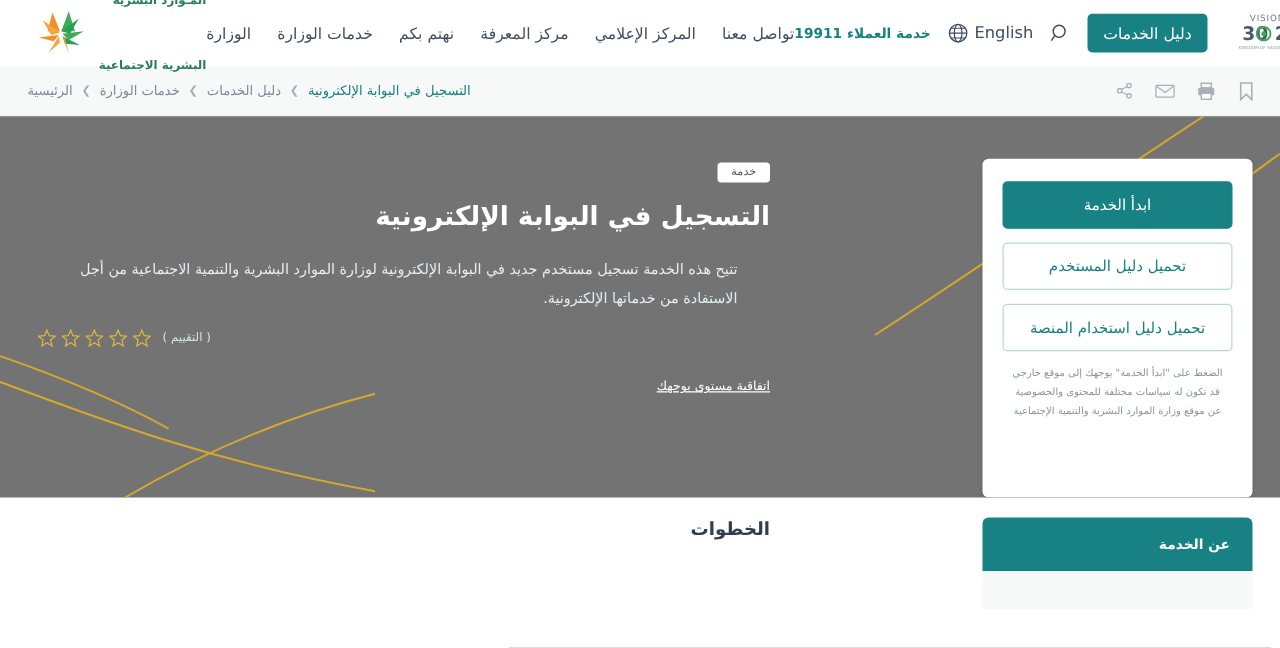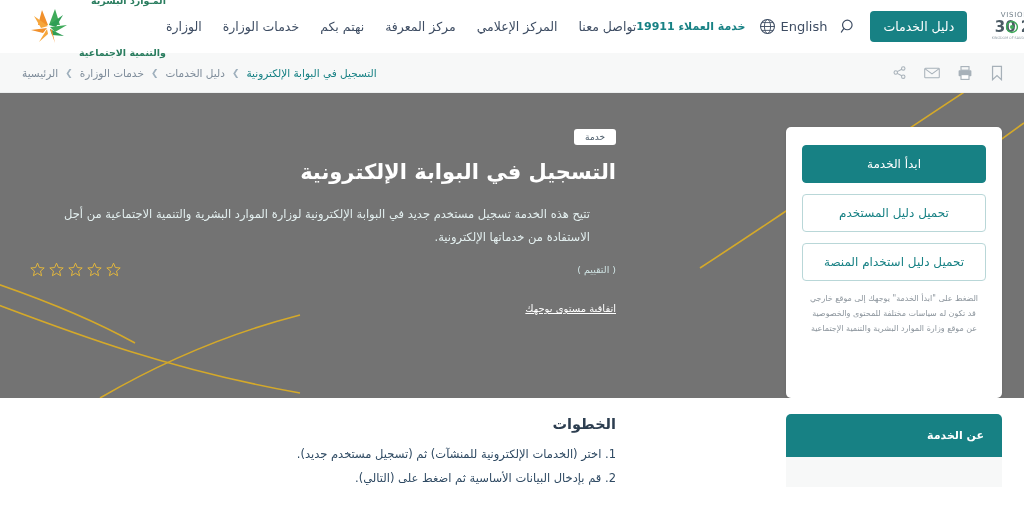--- a/index.html
+++ b/index.html
@@ -68,21 +68,21 @@
 
   .hero-text { width:640px; padding:32px 24px 0 30px; color:#fff; text-align:right; }
   .badge {
     display:inline-block; background:#fff; color:#4a5a68;
     font-size:9px; padding:3px 11px; border-radius:3px; margin-bottom:13px;
   }
   .hero-title { font-size:21px; font-weight:bold; line-height:1.4; margin-bottom:16px; }
   .hero-desc { font-size:11.5px; line-height:1.95; color:#e3efef; max-width:560px; margin-right:auto; }
   .rating-row {
     display:flex; flex-direction:row-reverse; align-items:center; gap:9px;
-    margin-top:14px; justify-content:space-between;
+    margin-top:14px; justify-content:flex-start;
   }
   .stars { display:flex; flex-direction:row-reverse; gap:4px; }
   .star { width:15px; height:15px; }
   .rate-lbl { font-size:9.5px; color:#cfe3e3; }
   .sla { display:block; margin-top:26px; font-size:10px; color:#ffffff; text-decoration:underline; }
 
   .hero-card-wrap { flex:1; padding:34px 0 0 0; display:flex; justify-content:flex-start; }
   .svc-card {
     background:#fff; border-radius:5px; width:216px; margin-right:22px;
     padding:18px 16px 16px; box-shadow:0 1px 3px rgba(0,0,0,.12);
@@ -131,21 +131,21 @@
         <path d="M1,2 L15,9 L3,8 Z" fill="#2f9e55"></path>
         <path d="M-1,-2 L-7,-17 L-11,-2 Z" fill="#f1902b"></path>
         <path d="M-1,-1 L-15,-11 L-8,1 Z" fill="#f6a63b"></path>
         <path d="M-2,1 L-18,3 L-6,6 Z" fill="#f1902b"></path>
         <path d="M-2,2 L-10,15 L-1,7 Z" fill="#f6a63b"></path>
         <path d="M1,2 L6,16 L3,3 Z" fill="#f1902b"></path>
       </g>
     </svg>
     <div class="brand-text">
       <span>المـوارد البشرية</span>
-      <span>والتنمية الاجتماعية</span>
+      <span>البشرية الاجتماعية</span>
     </div>
   </div>
 
   <nav class="mainnav">
     <a href="#">الوزارة</a>
     <a href="#">خدمات الوزارة</a>
     <a href="#">نهتم بكم</a>
     <a href="#">مركز المعرفة</a>
     <a href="#">المركز الإعلامي</a>
     <a href="#">تواصل معنا</a>
@@ -269,30 +269,20 @@
       </div>
     </div>
 
   </div>
 </div>
 
 <div class="bottom">
 
   <div class="steps-col">
     <h2 class="steps-title">الخطوات</h2>
-    <ol class="steps-list">
-      <li>
-        <span class="num">1.</span>
-        <span>اختر (الخدمات الإلكترونية للمنشآت) ثم (تسجيل مستخدم جديد).</span>
-      </li>
-      <li>
-        <span class="num">2.</span>
-        <span>قم بإدخال البيانات الأساسية ثم اضغط على (التالي).</span>
-      </li>
-    </ol>
   </div>
 
   <div class="tabs-col">
     <div class="tab-about">عن الخدمة</div>
     <div class="tab-body"></div>
   </div>
 
 </div>
 
 </body></html>

